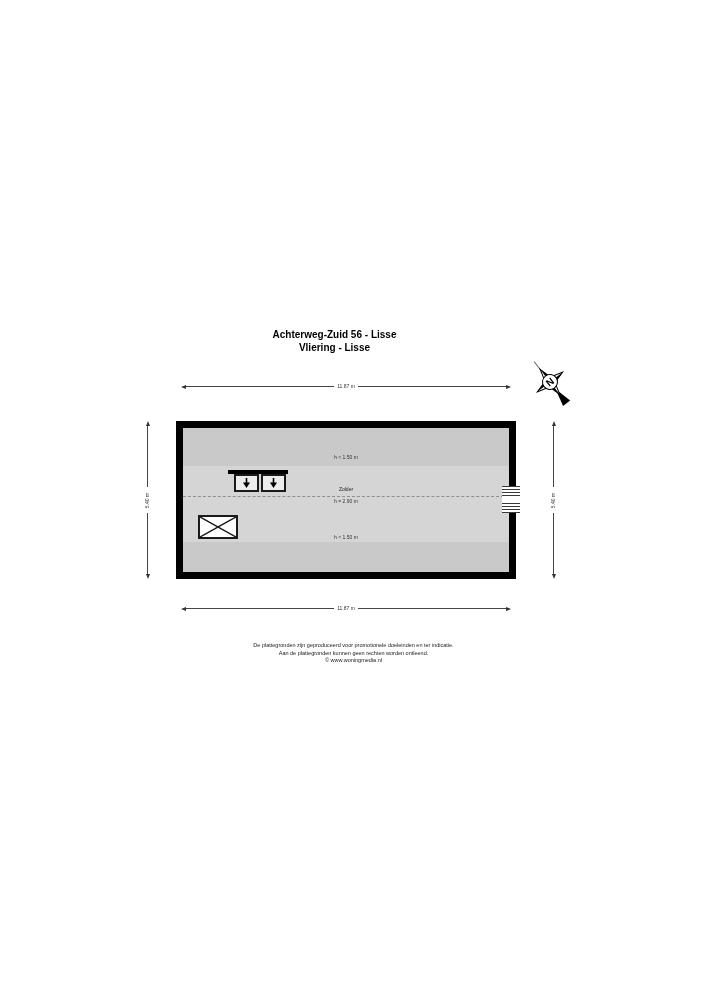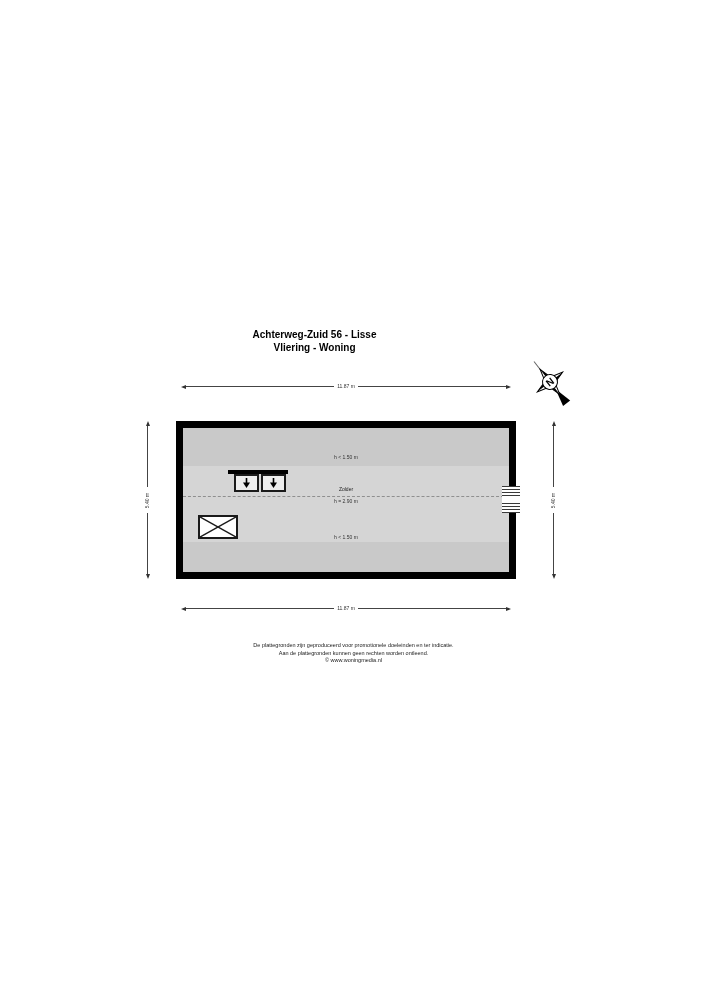--- a/index.html
+++ b/index.html
@@ -16,20 +16,21 @@
   .title {
     position: absolute;
     top: 329px;
     left: 0;
     width: 629px;
     text-align: center;
     font-weight: bold;
     font-size: 10px;
     line-height: 12.5px;
     color: #000;
+    padding-left: 20px;
   }
 
   
   .compass { position: absolute; left: 526px; top: 355px; }
 
   
   .dim-h {
     position: absolute;
     left: 181px;
     width: 330px;
@@ -179,21 +180,21 @@
     color: #1a1a1a;
   }
 </style>
 </head>
 <body>
 
 <div id="page">
 
   <div class="title">
     <div>Achterweg-Zuid 56 - Lisse</div>
-    <div>Vliering - Woning</div>
+    <div>Vliering - Lisse</div>
   </div>
 
   <div class="compass">
     <svg width="48" height="54" viewBox="0 0 48 54">
       <g transform="rotate(-38 24 27)">
         <line x1="24" y1="1" x2="24" y2="16" stroke="#666" stroke-width="1"></line>
         <polygon points="24,36 19.5,54 28.5,54" fill="#000"></polygon>
         <polygon points="24,11 27.5,23.5 40,27 27.5,30.5 24,43 20.5,30.5 8,27 20.5,23.5" fill="#fff" stroke="#000" stroke-width="1"></polygon>
         <polygon points="24,11 27.5,23.5 24,25" fill="#000"></polygon>
         <polygon points="40,27 27.5,30.5 26,27" fill="#000"></polygon>

